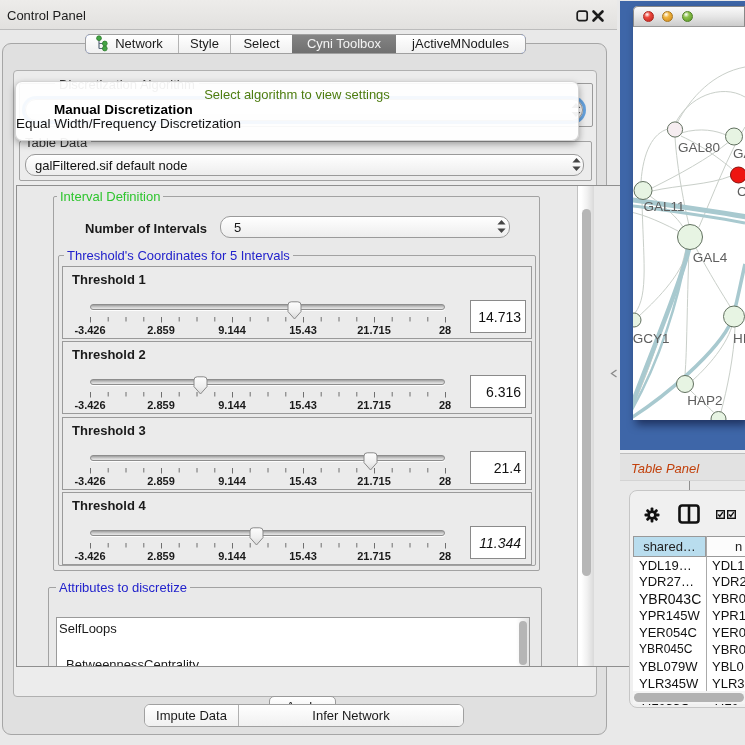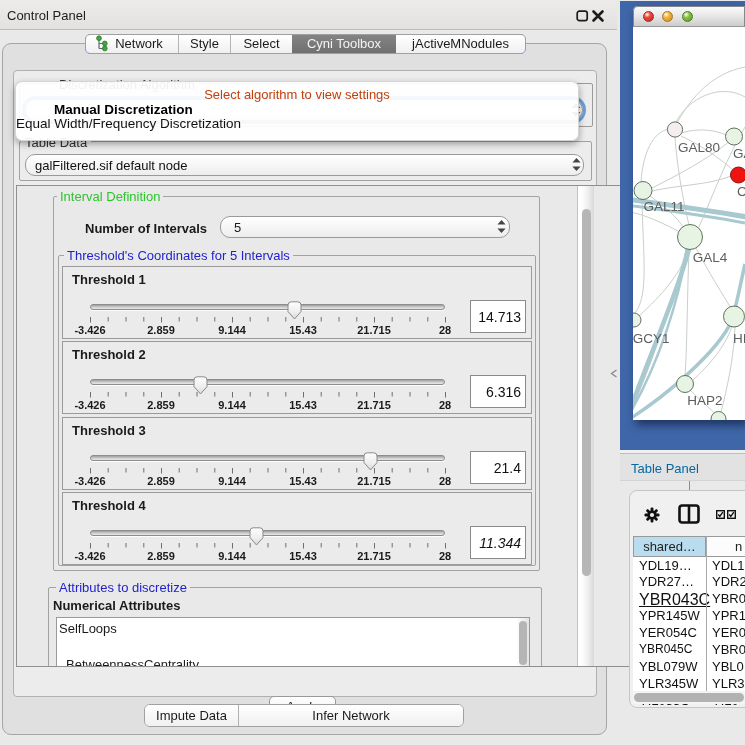--- a/index.html
+++ b/index.html
@@ -187,21 +187,20 @@
 <div class="abs" style="left:256.0px;top:364px;width:60px;height:11px;text-align:center;font-size:11px;font-weight:bold;color:#1a1a1a;">15.43</div>
 <div class="abs" style="left:327.0px;top:364px;width:60px;height:11px;text-align:center;font-size:11px;font-weight:bold;color:#1a1a1a;">21.715</div>
 <div class="abs" style="left:398.0px;top:364px;width:60px;height:11px;text-align:center;font-size:11px;font-weight:bold;color:#1a1a1a;">28</div>
 <svg class="abs" style="left:232.4px;top:341px" width="15" height="19" viewBox="0 0 15 19">
       <path d="M1,4 a3.2,3.2 0 0 1 3.2,-3.2 h6.6 a3.2,3.2 0 0 1 3.2,3.2 v6.6 L7.5,18 L1,10.6 Z" fill="url(#thg)" stroke="#8a8a8a" stroke-width="1"></path>
     </svg>
 <div class="abs" style="left:453px;top:340px;width:56px;height:33px;background:#fff;border:1px solid #8a8a8a;"></div>
 <div class="abs" style="left:453px;top:349px;width:51px;height:16px;text-align:right;font-size:14px;color:#111;font-style:italic;">11.344</div>
 <div class="abs" style="left:31px;top:401px;width:494px;height:110px;border:1px solid #a2a2a2;border-radius:2px;"></div>
 <div class="abs" style="left:39px;top:394px;height:13px;padding:0 3px;background:#e9e9e9;font-size:13px;color:#2222cc;">Attributes to discretize</div>
-<div class="abs" style="left:36px;top:412px;width:170px;height:15px;font-weight:bold;font-size:13px;">Numerical Attributes</div>
 <div class="abs" style="left:39px;top:431px;width:474px;height:70px;background:#fff;border:1px solid #9a9a9a;"></div>
 <div class="abs" style="left:42px;top:435px;width:300px;height:15px;font-size:13px;">SelfLoops</div>
 <div class="abs" style="left:49px;top:471px;width:300px;height:15px;font-size:13px;">BetweennessCentrality</div>
 <div class="abs" style="left:499px;top:432px;width:13px;height:68px;background:linear-gradient(to right,#ffffff,#e4e4e4);"></div>
 <div class="abs" style="left:502px;top:435px;width:8px;height:44px;background:#b5b5b5;border-radius:4px;"></div>
 <div class="abs" style="left:560px;top:0px;width:17px;height:480px;background:linear-gradient(to right,#ffffff 20%,#f2f2f2 55%,#d9d9d9);border-left:1px solid #c2c2c2;"></div>
 <div class="abs" style="left:564.5px;top:23px;width:9px;height:367px;background:#b6b6b6;border-radius:4.5px;"></div>
 </div>
 <div class="abs" style="left:269px;top:673px;width:67px;height:21px;background:linear-gradient(#ffffff,#ececec);border:1px solid #9a9a9a;border-radius:5px;text-align:center;line-height:19px;font-size:13px;margin-top:23px;">Apply</div>
 <div class="abs" style="left:144px;top:704px;width:320px;height:23px;border:1px solid #a0a0a0;border-radius:6px;overflow:hidden;display:flex;background:#fff;">
@@ -215,21 +214,21 @@
 <div style="width:104px;background:linear-gradient(#848484,#707070);color:#f4f4f4;text-align:center;line-height:18px;">Cyni Toolbox</div>
 <div style="flex:1;background:linear-gradient(#ffffff,#f0f0f0);text-align:center;line-height:18px;">jActiveMNodules</div>
 </div>
 <svg class="abs" style="left:96px;top:35px;z-index:6" width="13" height="17" viewBox="0 0 13 17">
 <path d="M3,4 V13.5 M3,8.5 H8 M3,13.5 H8" stroke="#5a6a7a" stroke-width="1.2" fill="none"></path>
 <circle cx="3" cy="3.2" r="2.4" fill="#44a544" stroke="#2c7a2c" stroke-width="0.8"></circle>
 <circle cx="8.8" cy="8.5" r="2.4" fill="#44a544" stroke="#2c7a2c" stroke-width="0.8"></circle>
 <circle cx="8.8" cy="13.5" r="2.4" fill="#44a544" stroke="#2c7a2c" stroke-width="0.8"></circle>
 </svg>
 <div class="abs" style="left:15px;top:81px;width:564px;height:60px;background:rgba(255,255,255,0.93);border:1px solid rgba(160,160,160,0.45);border-radius:7px;box-shadow:0 3px 7px rgba(0,0,0,0.35);z-index:50;"></div>
-<div class="abs" style="left:15px;top:87px;width:564px;height:14px;text-align:center;font-size:13px;color:#c2410c;z-index:51;">Select algorithm to view settings</div>
+<div class="abs" style="left:15px;top:87px;width:564px;height:14px;text-align:center;font-size:13px;color:#4d7c0f;z-index:51;">Select algorithm to view settings</div>
 <div class="abs" style="left:16px;top:102px;width:400px;height:14px;font-weight:bold;font-size:13.5px;color:#000;z-index:51;padding-left:38px;">Manual Discretization</div>
 <div class="abs" style="left:16px;top:116px;width:400px;height:14px;font-size:13.5px;color:#111;z-index:51;">Equal Width/Frequency Discretization</div>
 <svg class="abs" style="left:610px;top:369px" width="8" height="9" viewBox="0 0 8 9">
     <path d="M6.5,1 L1.5,4.5 L6.5,8" fill="none" stroke="#8a8a8a" stroke-width="1.3"></path>
   </svg>
 <div class="abs" style="left:620px;top:1px;width:125px;height:449px;background:#3e66a8;"></div>
 <div class="abs" style="left:633px;top:6px;width:112px;height:414px;box-shadow:3px 5px 9px rgba(0,0,25,0.5);background:#fff;border-radius:5px 0 0 0;"></div>
 <div class="abs" style="left:633px;top:6px;width:112px;height:21px;background:linear-gradient(#fafafa,#e6e6e6 50%,#cccccc);border:1px solid #888;border-bottom:1px solid #999;border-radius:5px 0 0 0;"></div>
 <div class="abs" style="left:642.5px;top:11px;width:11px;height:11px;border-radius:50%;background:radial-gradient(circle at 35% 28%, #ffffff 0%, #ee493e 35%, #c93028 80%);border:1px solid #ad2720;"></div>
 <div class="abs" style="left:662.0px;top:11px;width:11px;height:11px;border-radius:50%;background:radial-gradient(circle at 35% 28%, #ffffff 0%, #f0b53e 35%, #d99527 80%);border:1px solid #a8761d;"></div>
@@ -288,21 +287,21 @@
 <text x="104" y="169">CR</text>
 <text x="31" y="184" text-anchor="middle">GAL11</text>
 <text x="77" y="235" text-anchor="middle">GAL4</text>
 <text x="18" y="316" text-anchor="middle">GCY1</text>
 <text x="100" y="316">HIS4</text>
 <text x="72" y="378" text-anchor="middle">HAP2</text>
 </g>
 </svg>
 <div class="abs" style="left:620px;top:450px;width:125px;height:3px;background:#f0f0f0;"></div>
 <div class="abs" style="left:620px;top:453px;width:125px;height:28px;background:#e2e2e2;border-top:1px solid #bdbdbd;border-bottom:1px solid #d4d4d4;"></div>
-<div class="abs" style="left:631px;top:461px;width:100px;height:15px;font-size:13px;color:#0369a1;">Table Panel</div>
+<div class="abs" style="left:631px;top:461px;width:100px;height:15px;font-size:13px;color:#c2410c;font-style:italic;">Table Panel</div>
 <div class="abs" style="left:629px;top:490px;width:130px;height:218px;background:#f0f0f0;border:1px solid #c6c6c6;border-radius:8px;"></div>
 <svg class="abs" style="left:644px;top:507px" width="16" height="16" viewBox="0 0 16 16">
 <g fill="#111">
       <rect x="6.6" y="0.5" width="2.8" height="15" rx="1"></rect>
       <rect x="0.5" y="6.6" width="15" height="2.8" rx="1"></rect>
 <rect x="6.6" y="0.5" width="2.8" height="15" rx="1" transform="rotate(45 8 8)"></rect>
       <rect x="6.6" y="0.5" width="2.8" height="15" rx="1" transform="rotate(-45 8 8)"></rect>
 <circle cx="8" cy="8" r="4.6"></circle>
     </g>
     <circle cx="8" cy="8" r="2.1" fill="#f0f0f0"></circle>
@@ -319,21 +318,21 @@
     <rect x="0.7" y="0.7" width="7.6" height="7.6" fill="none" stroke="#111" stroke-width="1.4"></rect>
     <path d="M2.2,4.5 L3.8,6.3 L6.8,2.2" fill="none" stroke="#111" stroke-width="1.4"></path>
   </svg>
 <div class="abs" style="left:633px;top:536px;width:112px;height:156px;background:#fff;"></div>
 <div class="abs" style="left:633px;top:536px;width:73px;height:21px;background:#b9ddee;border:1px solid #999;text-align:center;line-height:19px;color:#222;">shared…</div>
 <div class="abs" style="left:707px;top:536px;width:45px;height:21px;background:#fcfcfc;border:1px solid #999;border-left:none;color:#222;padding-left:28px;line-height:19px;">n</div>
 <div class="abs" style="left:639px;top:557.5px;width:66px;height:15px;font-size:13px;color:#111;">YDL19…</div>
 <div class="abs" style="left:712px;top:557.5px;width:40px;height:15px;font-size:13px;color:#111;">YDL1</div>
 <div class="abs" style="left:639px;top:574.4px;width:66px;height:15px;font-size:13px;color:#111;">YDR27…</div>
 <div class="abs" style="left:712px;top:574.4px;width:40px;height:15px;font-size:13px;color:#111;">YDR2</div>
-<div class="abs" style="left:639px;top:591.3px;width:66px;height:15px;font-size:16px;color:#111;text-decoration:underline;">YBR043C</div>
+<div class="abs" style="left:639px;top:591.3px;width:66px;height:15px;font-size:14px;color:#111;">YBR043C</div>
 <div class="abs" style="left:712px;top:591.3px;width:40px;height:15px;font-size:13px;color:#111;">YBR0</div>
 <div class="abs" style="left:639px;top:608.2px;width:66px;height:15px;font-size:13px;color:#111;">YPR145W</div>
 <div class="abs" style="left:712px;top:608.2px;width:40px;height:15px;font-size:13px;color:#111;">YPR1</div>
 <div class="abs" style="left:639px;top:625.1px;width:66px;height:15px;font-size:13px;color:#111;">YER054C</div>
 <div class="abs" style="left:712px;top:625.1px;width:40px;height:15px;font-size:13px;color:#111;">YER0</div>
 <div class="abs" style="left:639px;top:642.0px;width:66px;height:15px;font-size:12px;color:#111;">YBR045C</div>
 <div class="abs" style="left:712px;top:642.0px;width:40px;height:15px;font-size:13px;color:#111;">YBR0</div>
 <div class="abs" style="left:639px;top:658.9px;width:66px;height:15px;font-size:13px;color:#111;">YBL079W</div>
 <div class="abs" style="left:712px;top:658.9px;width:40px;height:15px;font-size:13px;color:#111;">YBL0</div>
 <div class="abs" style="left:639px;top:675.8px;width:66px;height:15px;font-size:13px;color:#111;">YLR345W</div>

